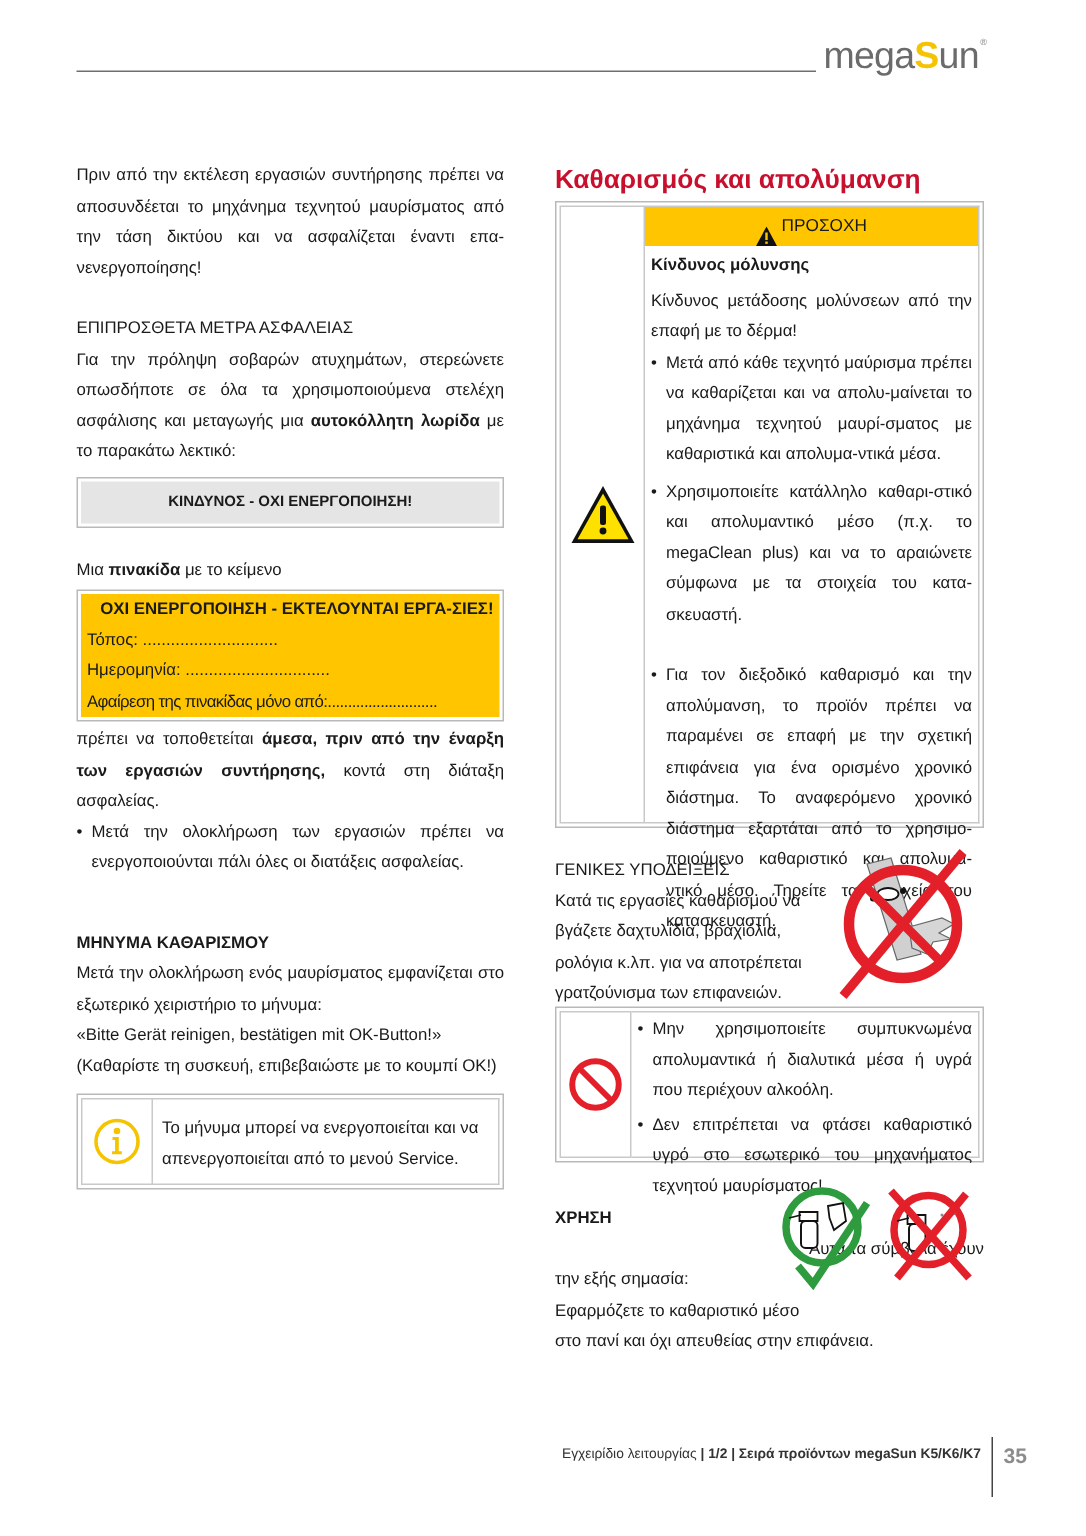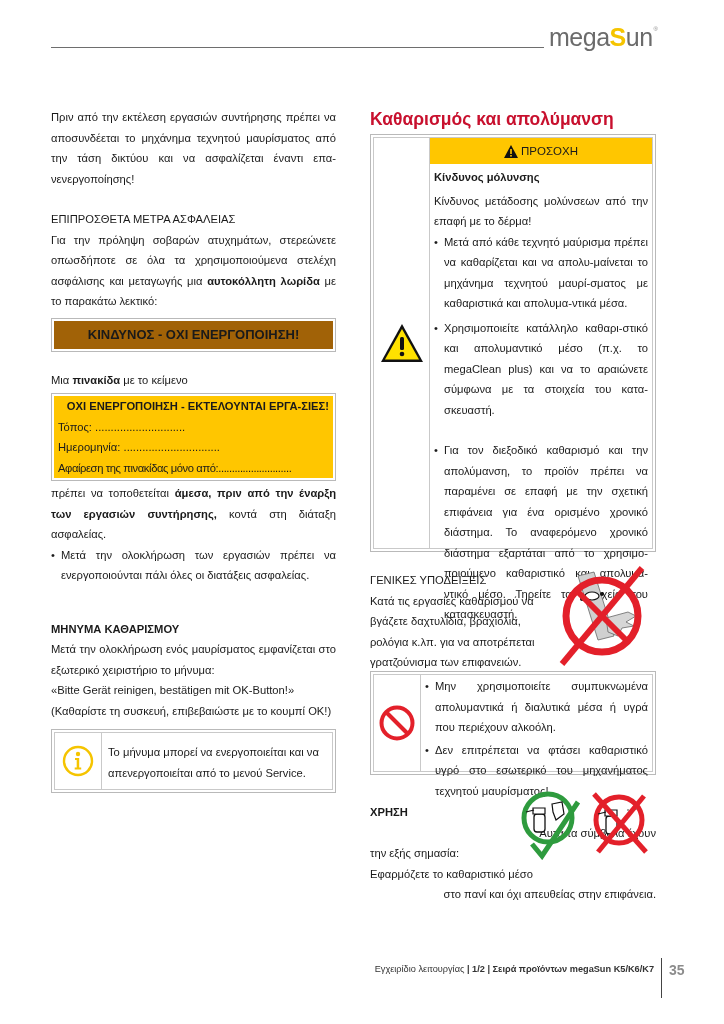--- a/index.html
+++ b/index.html
@@ -15,36 +15,36 @@
     .col-right { position: absolute; left: 370px; top: 107px; width: 286px; }
 
     p { text-align: justify; }
     .gap { height: 20px; }
     .bold { font-weight: bold; }
     .bullet-list { list-style: none; }
     .bullet-list li { position: relative; padding-left: 10px; text-align: justify; }
     .bullet-list li::before { content: "•"; position: absolute; left: 0; top: 0; }
 
     .sticker-box { margin-top: 6px; border: 1px solid #b9b9b9; padding: 2px; }
-    .sticker-inner { background: #a16207; text-align: center; font-weight: bold; height: 28px; line-height: 28px; font-size: 13px; }
+    .sticker-inner { background: #e5e5e5; text-align: center; font-weight: bold; height: 28px; line-height: 28px; font-size: 10px; }
 
     .sign-box { border: 1px solid #b9b9b9; padding: 2px; margin-top: 3px; }
     .sign-inner { background: #ffc600; padding: 0 4px; }
     .sign-title { text-align: right; font-weight: bold; }
 
     .info-box { margin-top: 8px; border: 1px solid #b9b9b9; display: flex; height: 64px; padding: 2px; }
     .info-icon-cell { width: 48px; border: 1px solid #c9c9c9; display: flex; align-items: center; justify-content: center; }
     .info-text-cell { flex: 1; border: 1px solid #c9c9c9; border-left: none; padding: 9px 5px 0 6px; }
 
     h2.section-title { color: #c8102e; font-size: 17.5px; line-height: 22px; font-weight: bold; margin-top: 1px; margin-bottom: 4px; }
 
     .warn-box { border: 1px solid #b9b9b9; display: flex; padding: 2px; height: 418px; }
     .warn-icon-cell { width: 57px; border: 1px solid #c9c9c9; display: flex; align-items: center; justify-content: center; }
     .warn-text-cell { flex: 1; border: 1px solid #c9c9c9; border-left: none; }
-    .warn-banner { background: #ffc600; height: 26px; line-height: 26px; text-align: center; font-size: 11.5px; display: flex; align-items: center; justify-content: center; gap: 3px; }
+    .warn-banner { background: #ffc600; height: 26px; line-height: 26px; text-align: center; font-size: 11.5px; display: flex; align-items: flex-end; justify-content: center; gap: 3px; }
     .warn-content { padding: 2px 4px 0 4px; }
 
     .general-block { position: relative; margin-top: 18px; height: 100px; }
     .general-text { width: 190px; }
     .no-jewelry { position: absolute; left: 186px; top: -4px; }
 
     .nosolvent-box { border: 1px solid #b9b9b9; display: flex; padding: 2px; height: 104px; margin-top: 1px; }
     .nosolvent-icon-cell { width: 48px; border: 1px solid #c9c9c9; display: flex; align-items: center; justify-content: center; }
     .nosolvent-text-cell { flex: 1; border: 1px solid #c9c9c9; border-left: none; padding: 1px 4px 0 4px; }
 
@@ -169,21 +169,21 @@
         <li>Δεν επιτρέπεται να φτάσει καθαριστικό υγρό στο εσωτερικό του μηχανήματος τεχνητού μαυρίσματος!</li>
       </ul>
     </div>
   </div>
 
   <div class="usage-block">
     <p class="bold">ΧΡΗΣΗ</p>
     <p style="text-align:right">Αυτά τα σύμβολα έχουν</p>
     <p style="text-align:left">την εξής σημασία:</p>
     <p style="text-align:left">Εφαρμόζετε το καθαριστικό μέσο</p>
-    <p style="text-align:right; white-space:nowrap">στο πανί και όχι απευθείας στην επιφάνεια.</p>
+    <p style="text-align:left; white-space:nowrap">στο πανί και όχι απευθείας στην επιφάνεια.</p>
     <div class="usage-icons">
       <svg width="62" height="70" viewBox="0 0 62 70">
         <circle cx="28" cy="28" r="24" fill="none" stroke="#2e9b3e" stroke-width="5"></circle>
         <rect x="14" y="24" width="11" height="18" rx="3" fill="#fff" stroke="#111" stroke-width="1.3"></rect>
         <path d="M13 18 h12 v6 h-12 z" fill="#fff" stroke="#111" stroke-width="1.2"></path>
         <path d="M6 22 L14 20" stroke="#111" stroke-width="1.2"></path>
         <path d="M32 14 L42 12 L44 24 L36 30 L33 22 Z" fill="#fff" stroke="#111" stroke-width="1.2"></path>
         <path d="M12 54 L22 66 L58 12" fill="none" stroke="#2e9b3e" stroke-width="5"></path>
       </svg>
       <svg width="62" height="70" viewBox="0 0 62 70">

